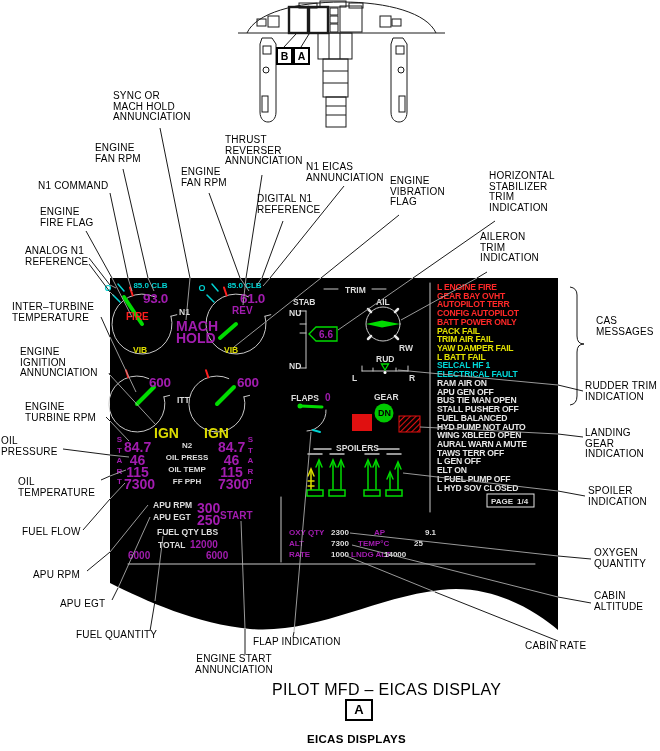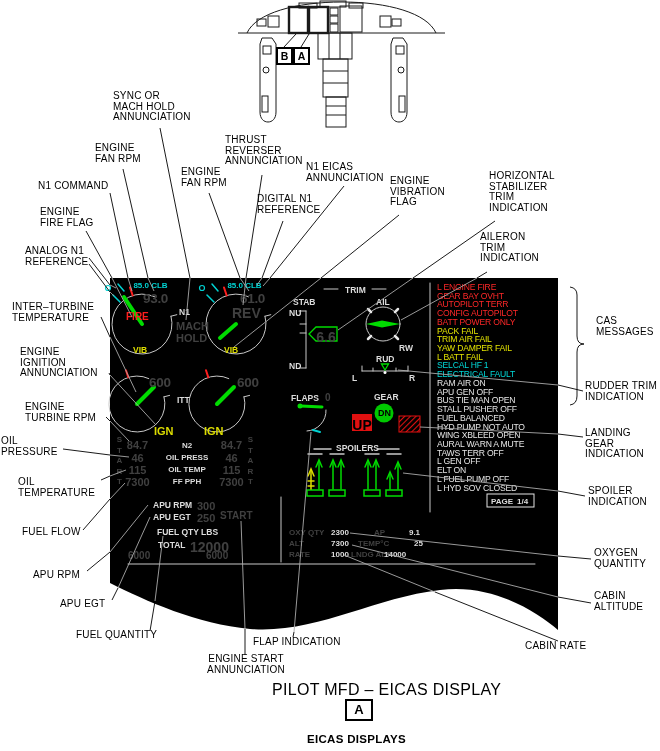--- a/index.html
+++ b/index.html
@@ -4,26 +4,26 @@
 <style>
   html,body{margin:0;padding:0;background:#fff}
   #stage{position:relative;width:660px;height:751px;background:#fff;overflow:hidden;
          font-family:"Liberation Sans",sans-serif}
   svg{position:absolute;left:0;top:0}
   #art{z-index:1}
   #leaders{z-index:3;pointer-events:none}
   .callout{position:absolute;z-index:2;color:#000;font-size:10px;line-height:10.6px;
            letter-spacing:.2px;white-space:pre-line}
   .dt{position:absolute;z-index:2;font-weight:bold;white-space:pre-line;letter-spacing:0}
-  .green{color:#404040}.cyan{color:#00d2d2}.amber{color:#dcdc00}.redt{color:#ff1e1e}.whitet{color:#dcdcdc}
-  .s8{font-size:8px}.s85{font-size:8.5px}.s9{font-size:11px}.s95{font-size:14px}
+  .green{color:#a21caf}.cyan{color:#00d2d2}.amber{color:#dcdc00}.redt{color:#ff1e1e}.whitet{color:#dcdcdc}
+  .s8{font-size:8px}.s85{font-size:8.5px}.s9{font-size:14px}.s95{font-size:10px}
   .s10{font-size:10px}.s13{font-size:13.5px;letter-spacing:-.3px}
   .ra{text-align:center}.ctr{text-align:center}
   .vert{writing-mode:vertical-rl;text-orientation:upright;letter-spacing:1.6px;line-height:9px}
-  .cas-line{height:8.72px;font-size:8.6px;line-height:9px;font-weight:normal;letter-spacing:-.2px;white-space:nowrap}
+  .cas-line{height:8.72px;font-size:8.6px;line-height:9px;font-weight:bold;letter-spacing:-.2px;white-space:nowrap}
   .cred{color:#ff2828}.camber{color:#e2e200}.ccyan{color:#00d8d8}.cwhite{color:#e6e6e6}
   .marker-box{position:absolute;z-index:2;border:2px solid #000;background:#fff;color:#000;
               font-weight:bold;text-align:center}
   .mb-small{width:13px;height:14px;font-size:10.5px;line-height:14px}
   .mb-big{width:24px;height:18px;font-size:13px;line-height:18px}
   .caption{position:absolute;z-index:2;color:#000;letter-spacing:.3px}
 </style>
 </head>
 <body>
 
@@ -244,28 +244,28 @@
   <div class="dt green s95 ctr" style="left:315px;top:329px;width:22px">6.6</div>
   <div class="dt whitet s85" style="left:376px;top:297px">AIL</div>
   <div class="dt whitet s85" style="left:399px;top:343px">RW</div>
   <div class="dt whitet s85" style="left:376px;top:354px">RUD</div>
   <div class="dt whitet s85" style="left:352px;top:373px">L</div>
   <div class="dt whitet s85" style="left:409px;top:373px">R</div>
 
   <div class="dt whitet s85" style="left:291px;top:393px">FLAPS</div>
   <div class="dt green s10" style="left:325px;top:392px">0</div>
   <div class="dt whitet s85" style="left:374px;top:392px">GEAR</div>
-  <div class="dt ctr" style="left:352px;top:417px;width:20px;font-size:14px;color:#000;z-index:2">UP</div>
+  <div class="dt ctr" style="left:352px;top:400px;width:20px;font-size:14px;color:#000;z-index:2">UP</div>
   <div class="dt ctr" style="left:376px;top:408px;width:17px;font-size:9px;color:#000;z-index:2">DN</div>
   <div class="dt whitet s85" style="left:336px;top:443px">SPOILERS</div>
 
   <div class="dt green s8" style="left:289px;top:528px">OXY QTY</div>
   <div class="dt whitet s8 ra" style="left:328px;top:528px;width:24px">2300</div>
   <div class="dt green s8" style="left:374px;top:528px">AP</div>
-  <div class="dt whitet s8 ra" style="left:406px;top:528px;width:17px">9.1</div>
+  <div class="dt whitet s8 ra" style="left:422px;top:528px;width:17px">9.1</div>
   <div class="dt green s8" style="left:289px;top:539px">ALT</div>
   <div class="dt whitet s8 ra" style="left:328px;top:539px;width:24px">7300</div>
   <div class="dt green s8" style="left:358px;top:539px">TEMP°C</div>
   <div class="dt whitet s8 ra" style="left:410px;top:539px;width:17px">25</div>
   <div class="dt green s8" style="left:289px;top:550px">RATE</div>
   <div class="dt whitet s8 ra" style="left:328px;top:550px;width:24px">1000</div>
   <div class="dt green s8" style="left:351px;top:550px">LNDG ALT</div>
   <div class="dt whitet s8" style="left:384px;top:550px">14000</div>
 
   <div style="position:absolute;left:437px;top:283px;width:110px;z-index:2">
@@ -315,21 +315,21 @@
   <div class="callout" style="left:25px;top:402px">ENGINE
 TURBINE RPM</div>
   <div class="callout" style="left:1px;top:436px">OIL
 PRESSURE</div>
   <div class="callout" style="left:18px;top:477px">OIL
 TEMPERATURE</div>
   <div class="callout" style="left:22px;top:527px">FUEL FLOW</div>
   <div class="callout" style="left:33px;top:570px">APU RPM</div>
   <div class="callout" style="left:60px;top:599px">APU EGT</div>
   <div class="callout" style="left:76px;top:630px">FUEL QUANTITY</div>
-  <div class="callout ctr" style="left:200px;top:654px;width:92px">ENGINE START
+  <div class="callout ctr" style="left:188px;top:654px;width:92px">ENGINE START
 ANNUNCIATION</div>
   <div class="callout" style="left:253px;top:637px">FLAP INDICATION</div>
   <div class="callout" style="left:225px;top:135px">THRUST
 REVERSER
 ANNUNCIATION</div>
   <div class="callout" style="left:181px;top:167px">ENGINE
 FAN RPM</div>
   <div class="callout" style="left:257px;top:194px">DIGITAL N1
 REFERENCE</div>
   <div class="callout" style="left:306px;top:162px">N1 EICAS

